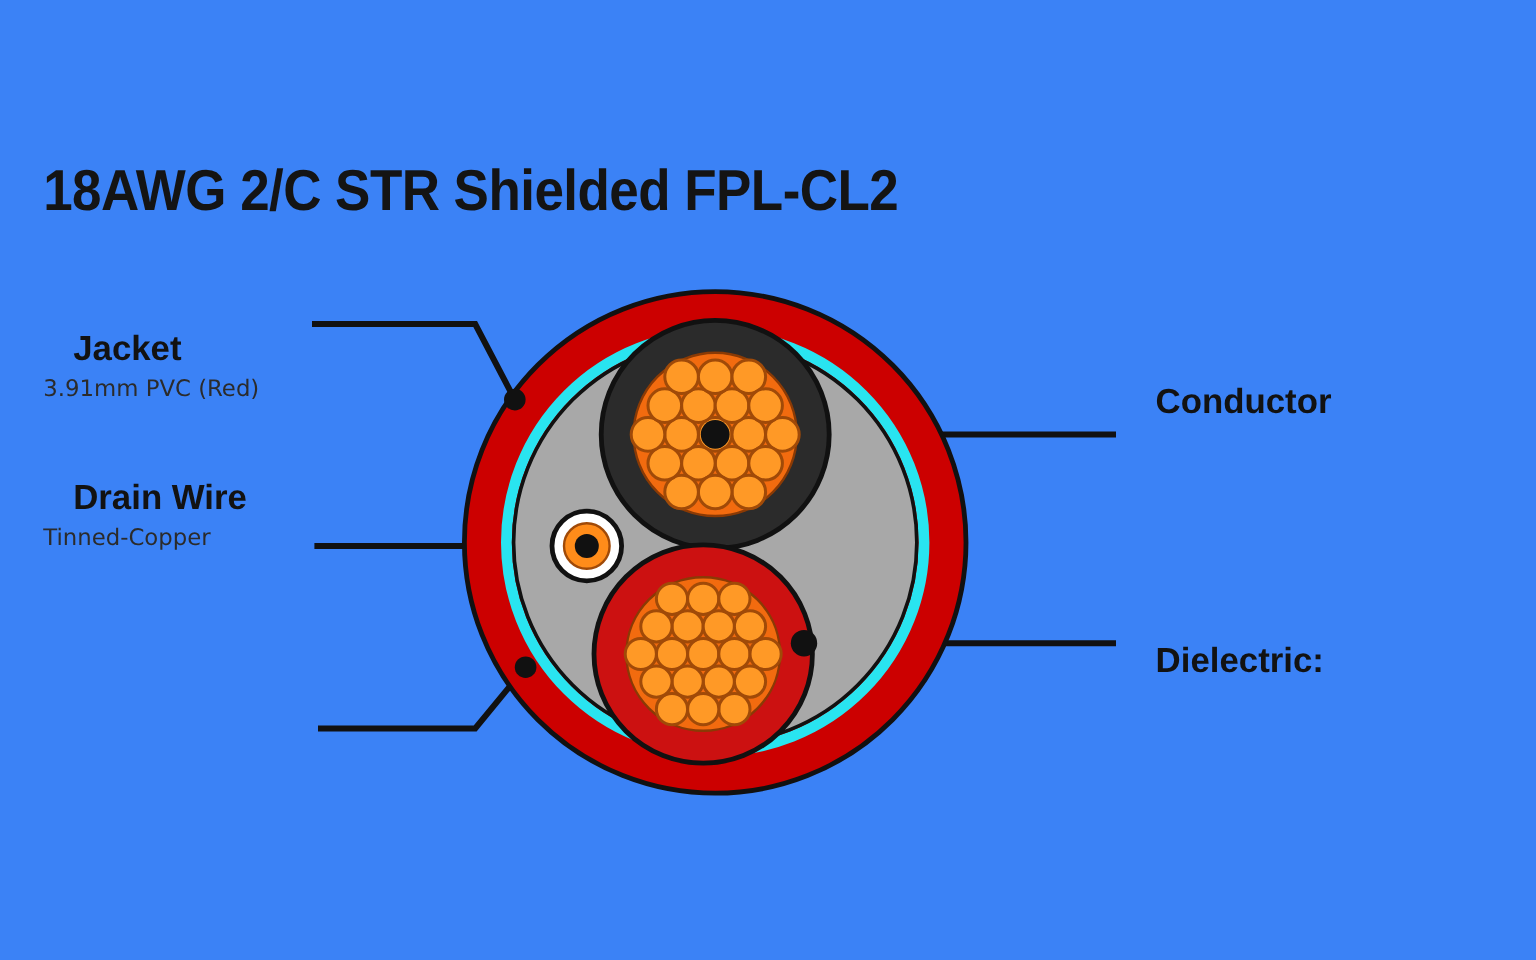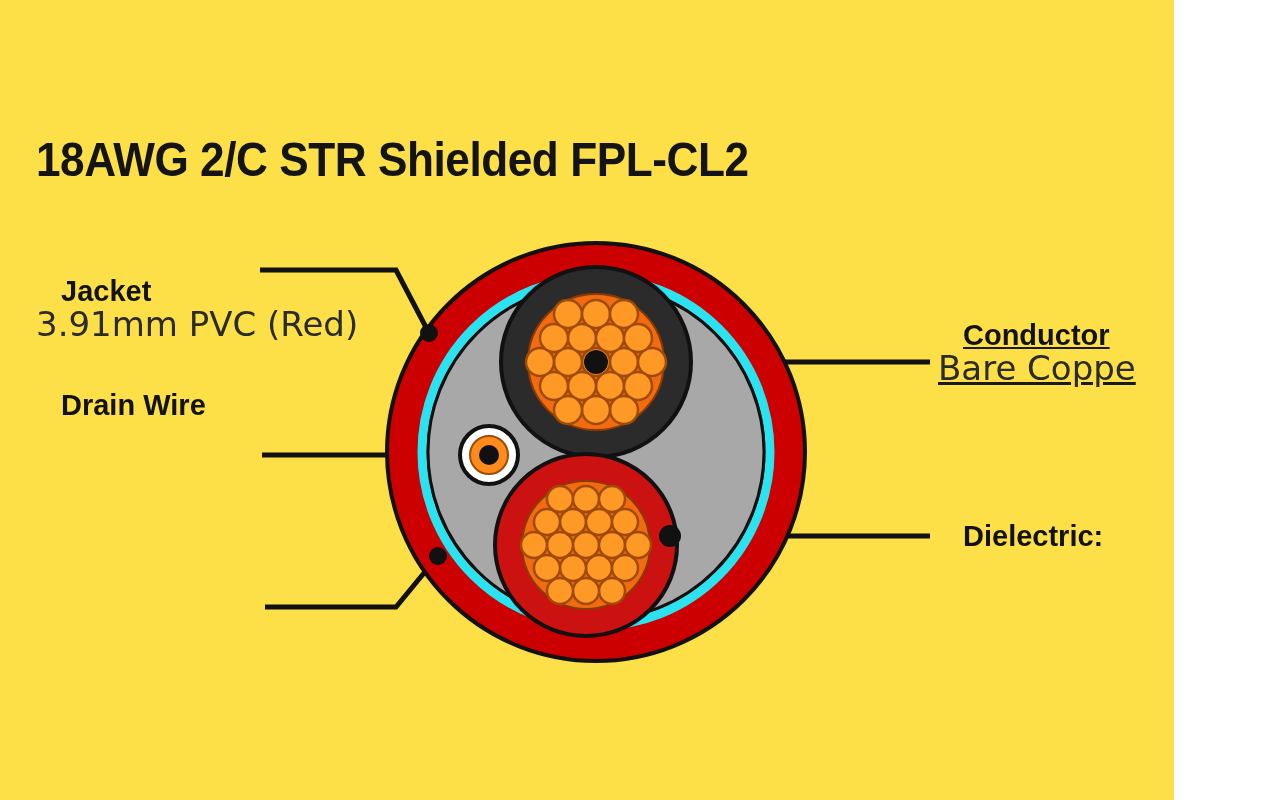--- a/index.html
+++ b/index.html
@@ -8,24 +8,23 @@
     background: #ffffff;
   }
   body {
     width: 1280px;
     height: 800px;
     overflow: hidden;
     font-family: "DejaVu Sans", sans-serif;
   }
   #stage {
     position: relative;
-    width: 1156px;
+    width: 1280px;
     height: 800px;
-    background: #fde047;
-    padding-left: 18px;
+    background: #3b82f6;
   }
   #title {
     position: absolute;
     left: 36px;
     top: 132px;
     font-family: "Liberation Sans", sans-serif;
     font-weight: bold;
     font-size: 48px;
     letter-spacing: -0.5px;
     color: #141414;
@@ -42,30 +41,30 @@
     font-weight: bold;
     font-size: 29px;
     line-height: 34px;
     white-space: nowrap;
     color: #121212;
     margin-left: 25px;
   }
   .callout .sub {
     font-family: "DejaVu Sans", sans-serif;
     font-weight: normal;
-    font-size: 34px;
+    font-size: 19px;
     line-height: 33px;
     white-space: nowrap;
     color: #2b2b2b;
   }
   #jacket-callout  { left: 36px;  top: 274px; }
-  #drain-callout   { left: 36px;  top: 388px; }
+  #drain-callout   { left: 36px;  top: 398px; }
   #shield-callout  { left: 36px;  top: 592px; }
-  #conductor-callout { left: 938px; top: 318px; text-decoration: underline; }
-  #dielectric-callout{ left: 938px; top: 519px; }
+  #conductor-callout { left: 938px; top: 318px; }
+  #dielectric-callout{ left: 938px; top: 534px; }
   svg { display: block; }
   #diagram {
     position: absolute;
     left: 0;
     top: 0;
   }
 </style>
 </head>
 <body>
 
@@ -166,25 +165,25 @@
     </g>
   </svg>
 
   <div class="callout" id="jacket-callout">
     <div class="ttl">Jacket</div>
     <div class="sub">3.91mm PVC (Red)</div>
   </div>
 
   <div class="callout" id="drain-callout">
     <div class="ttl">Drain Wire</div>
+    <div class="sub">Tinned-Copper</div>
   </div>
 
 
   <div class="callout" id="conductor-callout">
     <div class="ttl">Conductor</div>
-    <div class="sub">Bare Coppe</div>
   </div>
 
   <div class="callout" id="dielectric-callout">
     <div class="ttl">Dielectric:</div>
   </div>
 
 </div>
 
 </body></html>

